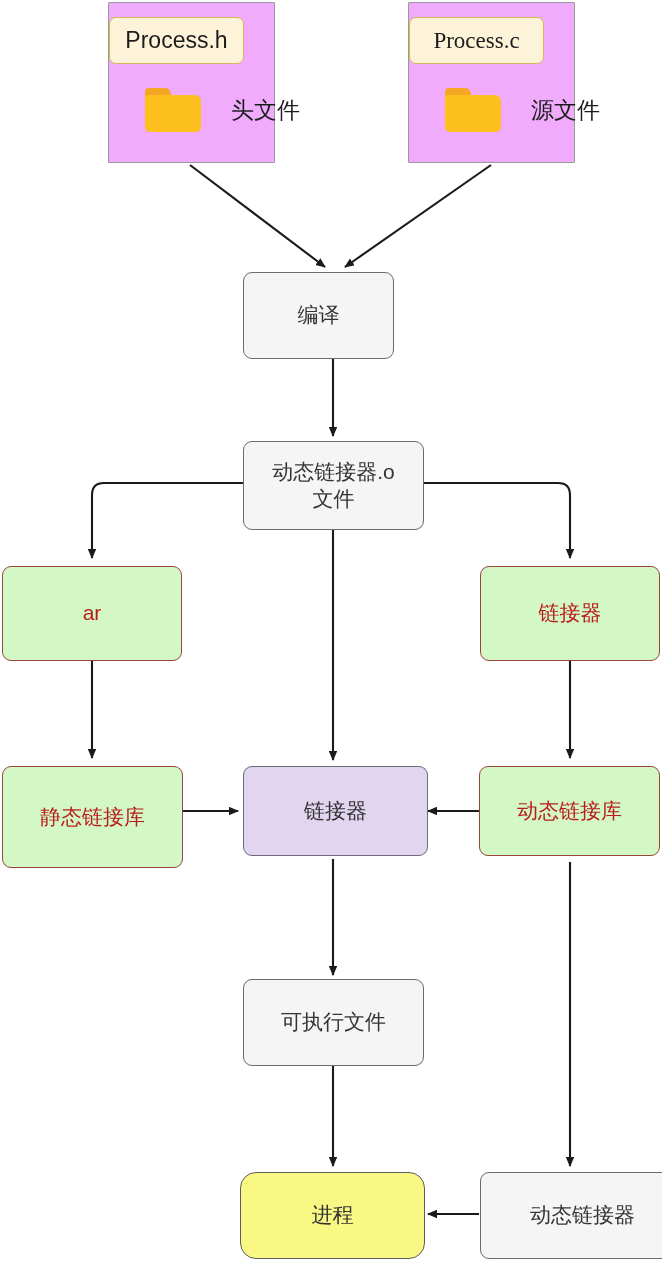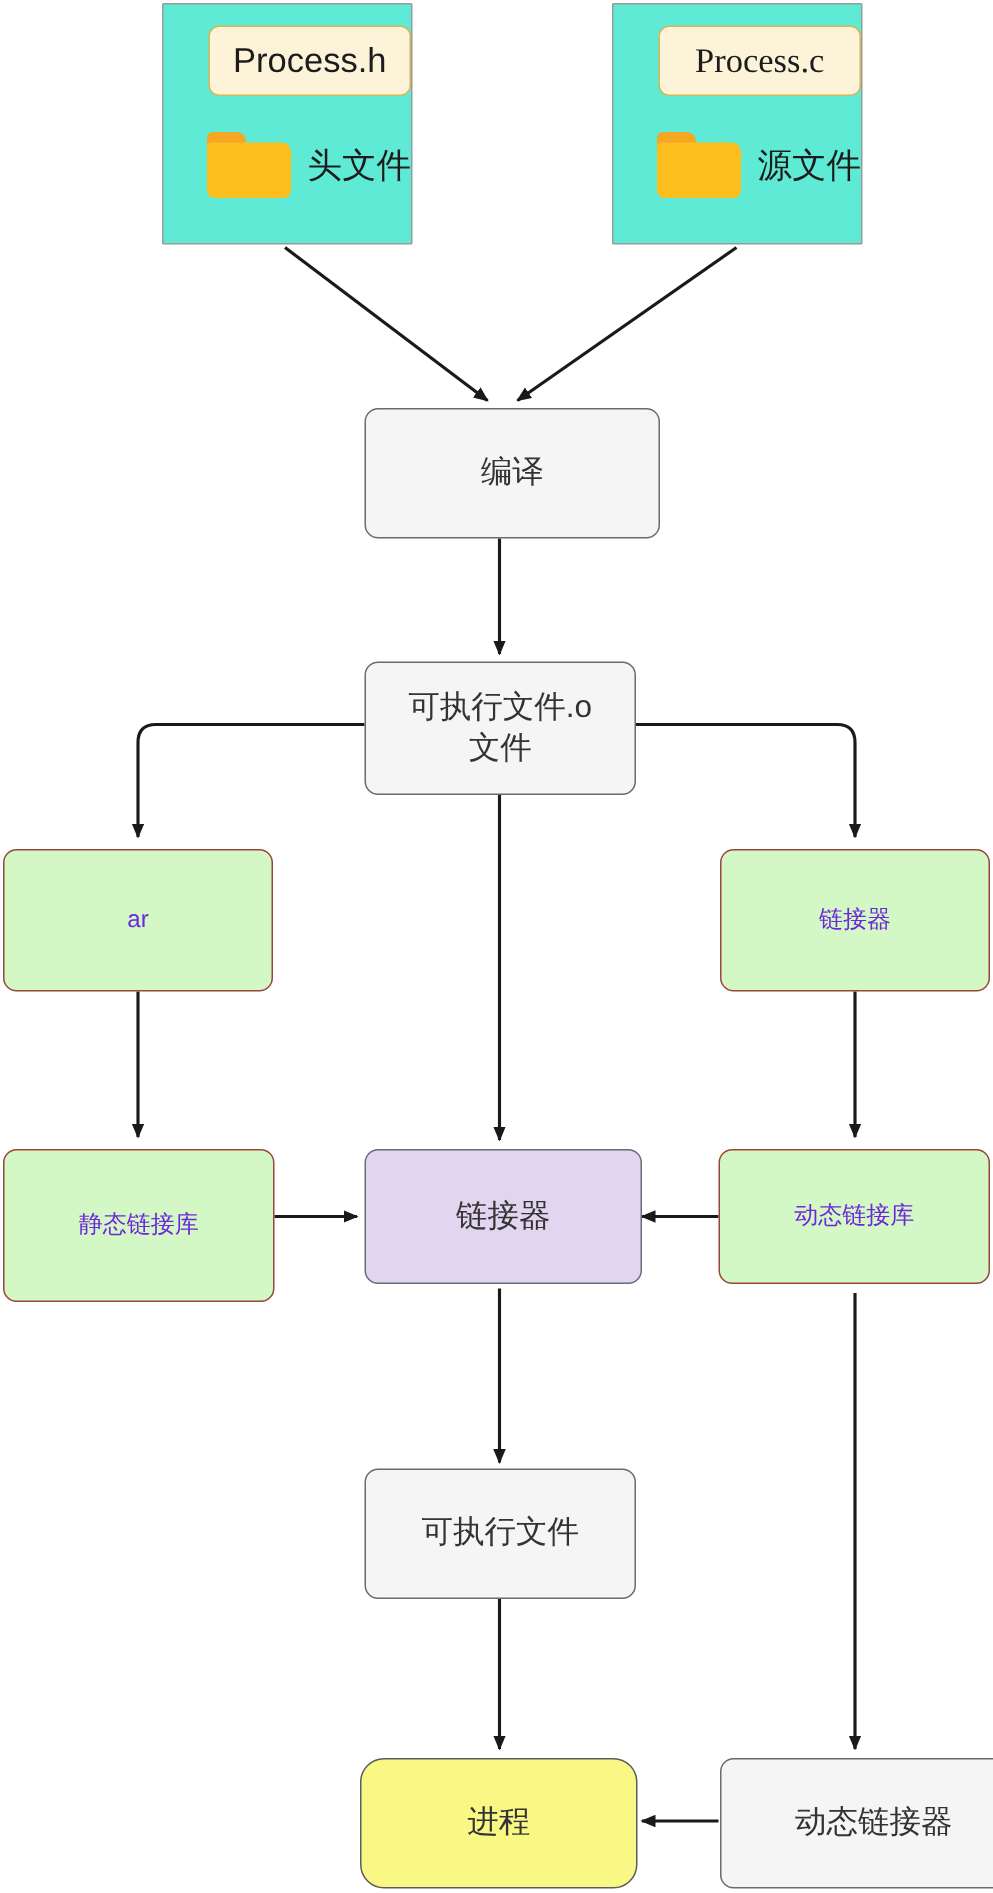--- a/index.html
+++ b/index.html
@@ -8,36 +8,36 @@
   svg#edges{position:absolute;left:0;top:0;width:662px;height:1262px;pointer-events:none;}
 
   .node{position:absolute;box-sizing:border-box;display:flex;align-items:center;
         justify-content:center;text-align:center;line-height:1.25;z-index:2;}
 
   
   .gray{background:#f5f5f5;border:1.4px solid #6b6b6b;border-radius:9px;
         color:#333333;font-size:21px;}
   
   .green{background:#d3f8c6;border:1.4px solid #9a453c;border-radius:9px;
-         color:#6d28d9;font-size:16px;}
+         color:#b91c1c;font-size:21px;}
   
   .purple{background:#e1d5f0;border:1.4px solid #6b6b7a;border-radius:9px;
           color:#333333;font-size:21px;}
   
   .yellow{background:#faf884;border:1.4px solid #5c5c5c;border-radius:16px;
           color:#333333;font-size:21px;}
 
   
-  .filebox{position:absolute;box-sizing:border-box;background:#5eead4;
+  .filebox{position:absolute;box-sizing:border-box;background:#f0abfc;
            border:1.4px solid #9a9a9a;border-radius:1px;z-index:2;
-           display:flex;flex-direction:column;align-items:flex-end;}
+           display:flex;flex-direction:column;align-items:flex-start;}
   .chip{box-sizing:border-box;background:#fcf3d8;border:1.4px solid #d6b656;
         border-radius:7px;color:#1c1c1c;font-size:23px;
         display:flex;align-items:center;justify-content:center;}
-  .folderrow{display:flex;align-items:center;gap:11px;}
+  .folderrow{display:flex;align-items:center;gap:30px;padding-left:36px;}
   .folder{width:56px;height:44px;position:relative;flex:none;}
   .folder .tab{position:absolute;left:0;top:0;width:26px;height:10px;
                background:#f5a623;border-radius:4px 6px 0 0;}
   .folder .body{position:absolute;left:0;top:7px;width:56px;height:37px;
                 background:#fcbf1e;border-radius:3px 6px 5px 5px;}
   .ftext{font-size:23px;color:#1c1c1c;white-space:nowrap;}
 </style>
 </head>
 <body>
 
@@ -86,26 +86,26 @@
     </div>
     <div class="folderrow" style="margin-top:24px;">
       <span class="folder">
         <span class="tab"></span>
           <span class="body"></span>
       </span>
       <span class="ftext">源文件</span>
     </div>
   </div>
 
-  <div class="node gray" style="left:243px;top:272px;width:197px;height:87px;">
+  <div class="node gray" style="left:243px;top:272px;width:151px;height:87px;">
     <span>编译</span>
   </div>
 
   <div class="node gray" style="left:243px;top:441px;width:181px;height:89px;padding:0 18px;">
-    <span>可执行文件.o文件</span>
+    <span>动态链接器.o文件</span>
   </div>
 
   <div class="node green" style="left:2px;top:566px;width:180px;height:95px;">
     <span>ar</span>
   </div>
 
   <div class="node green" style="left:480px;top:566px;width:180px;height:95px;">
     <span>链接器</span>
   </div>
 

